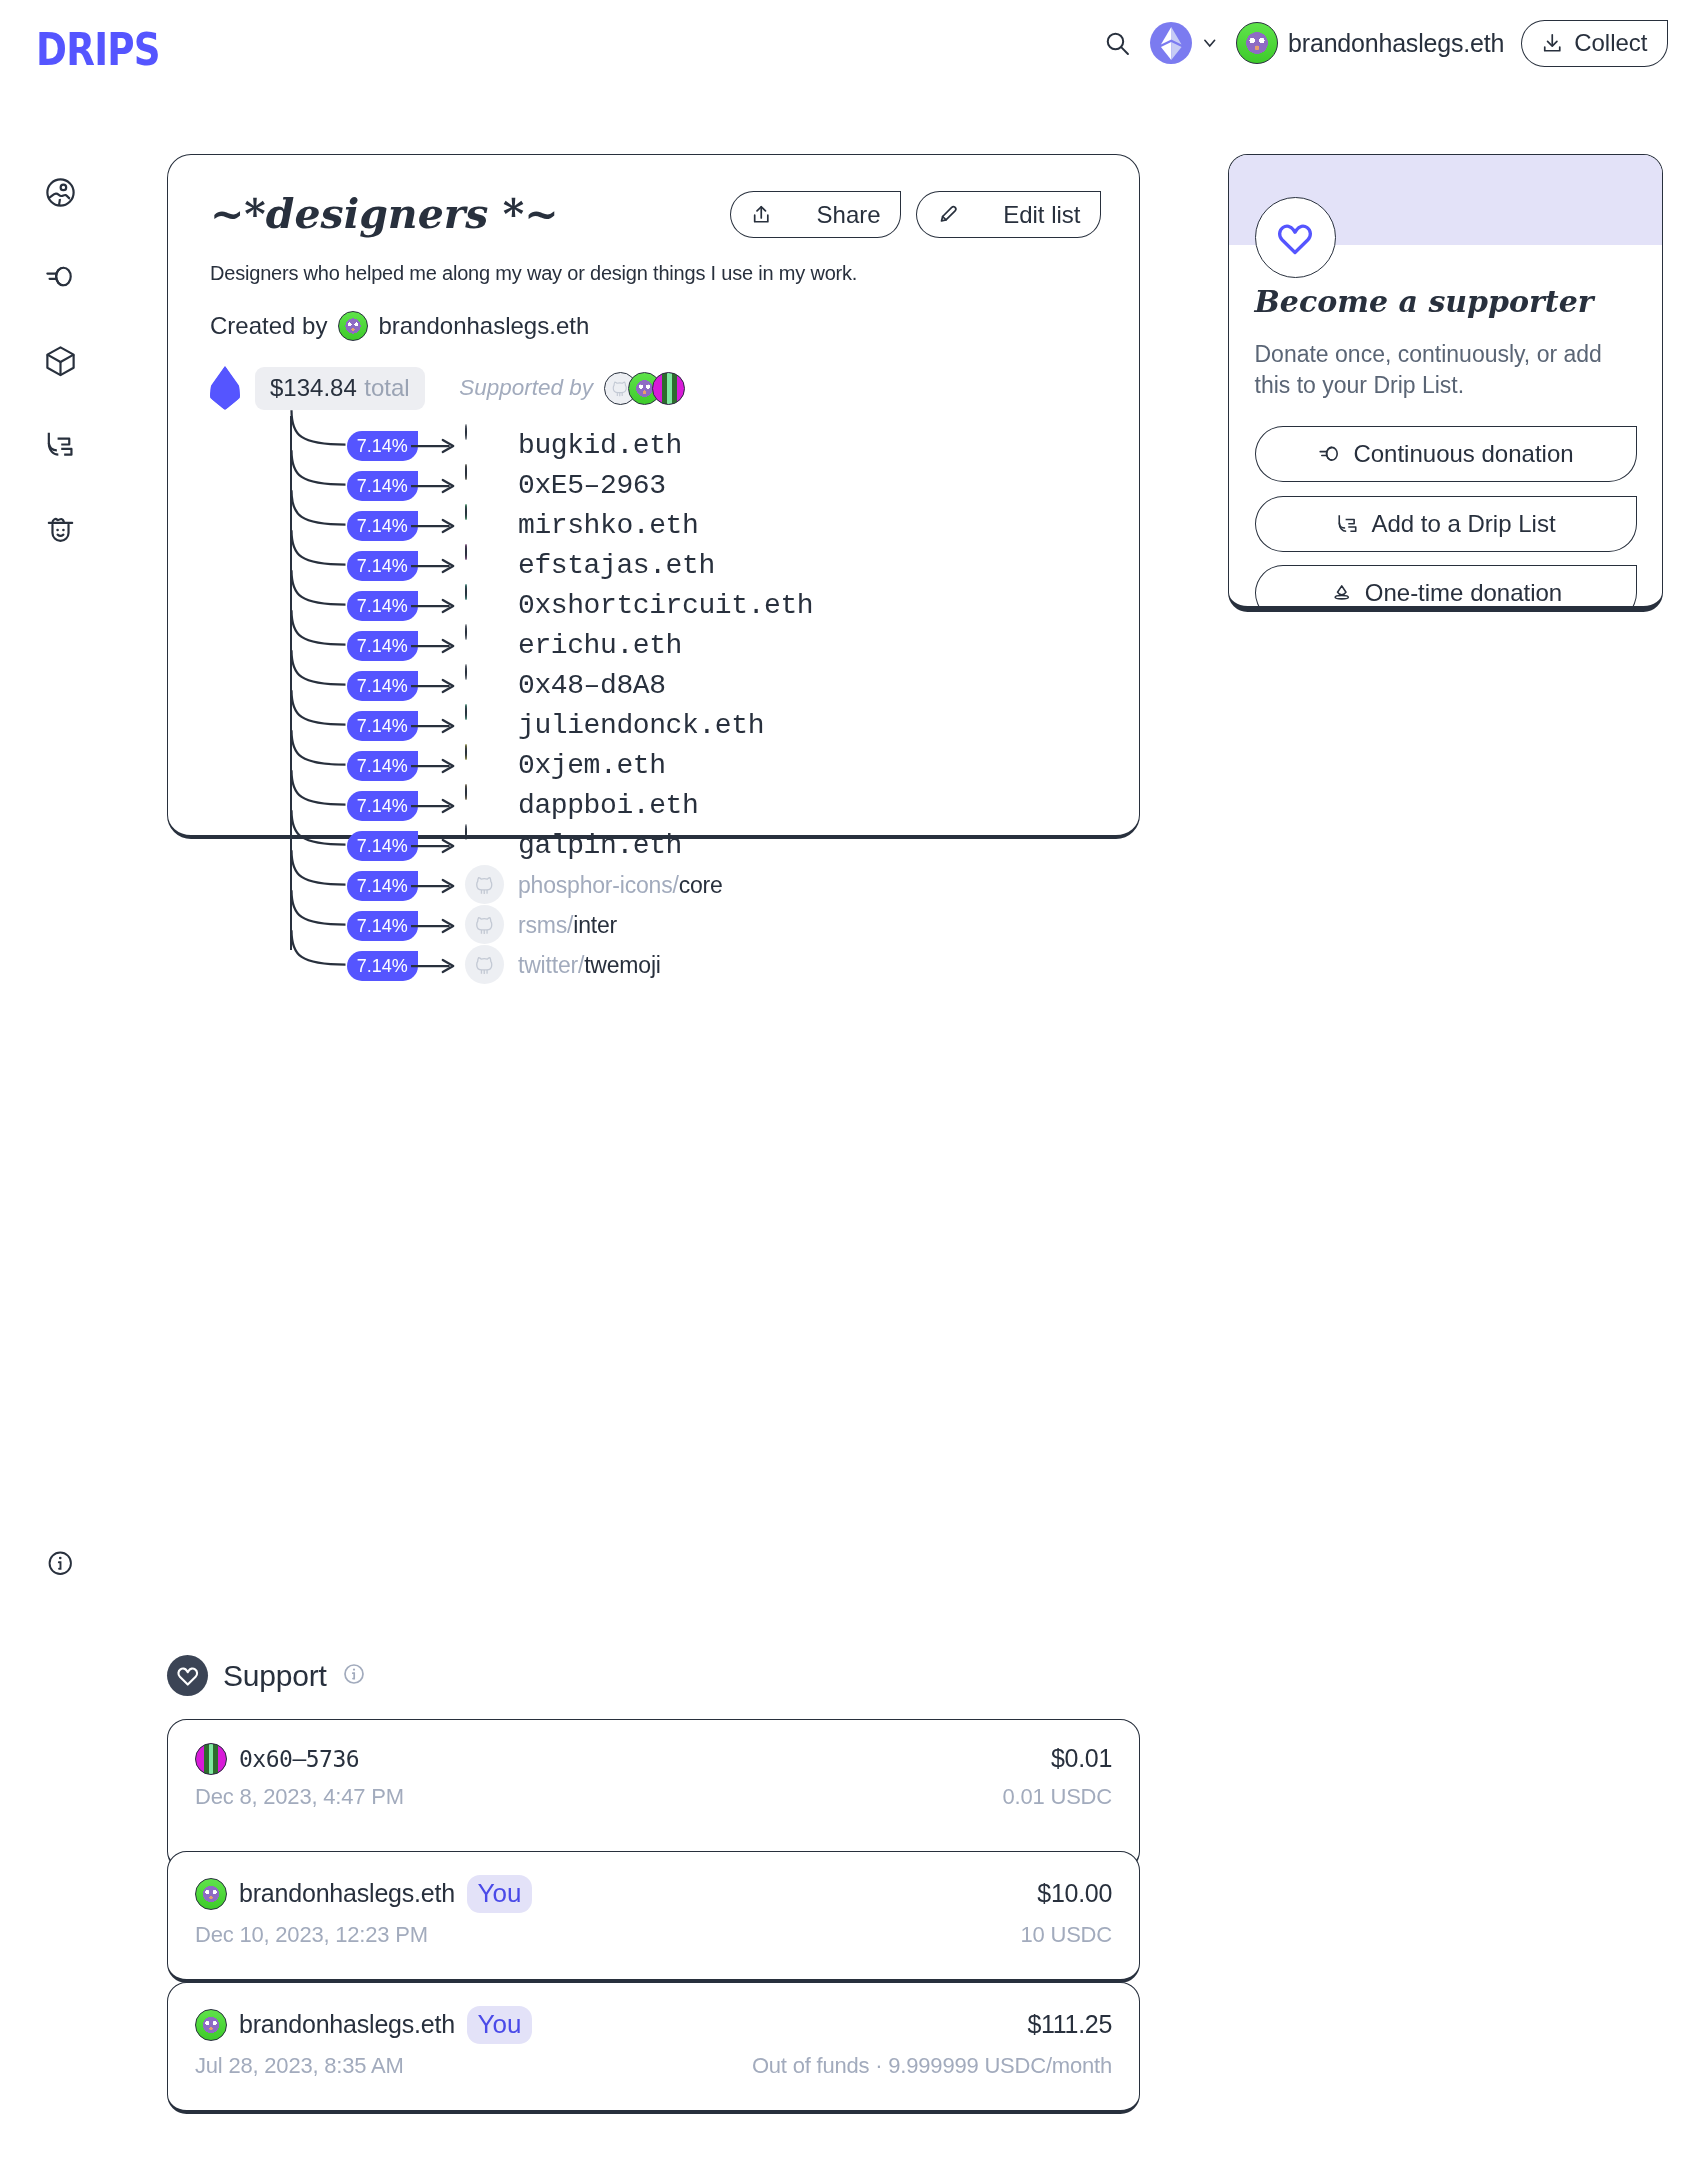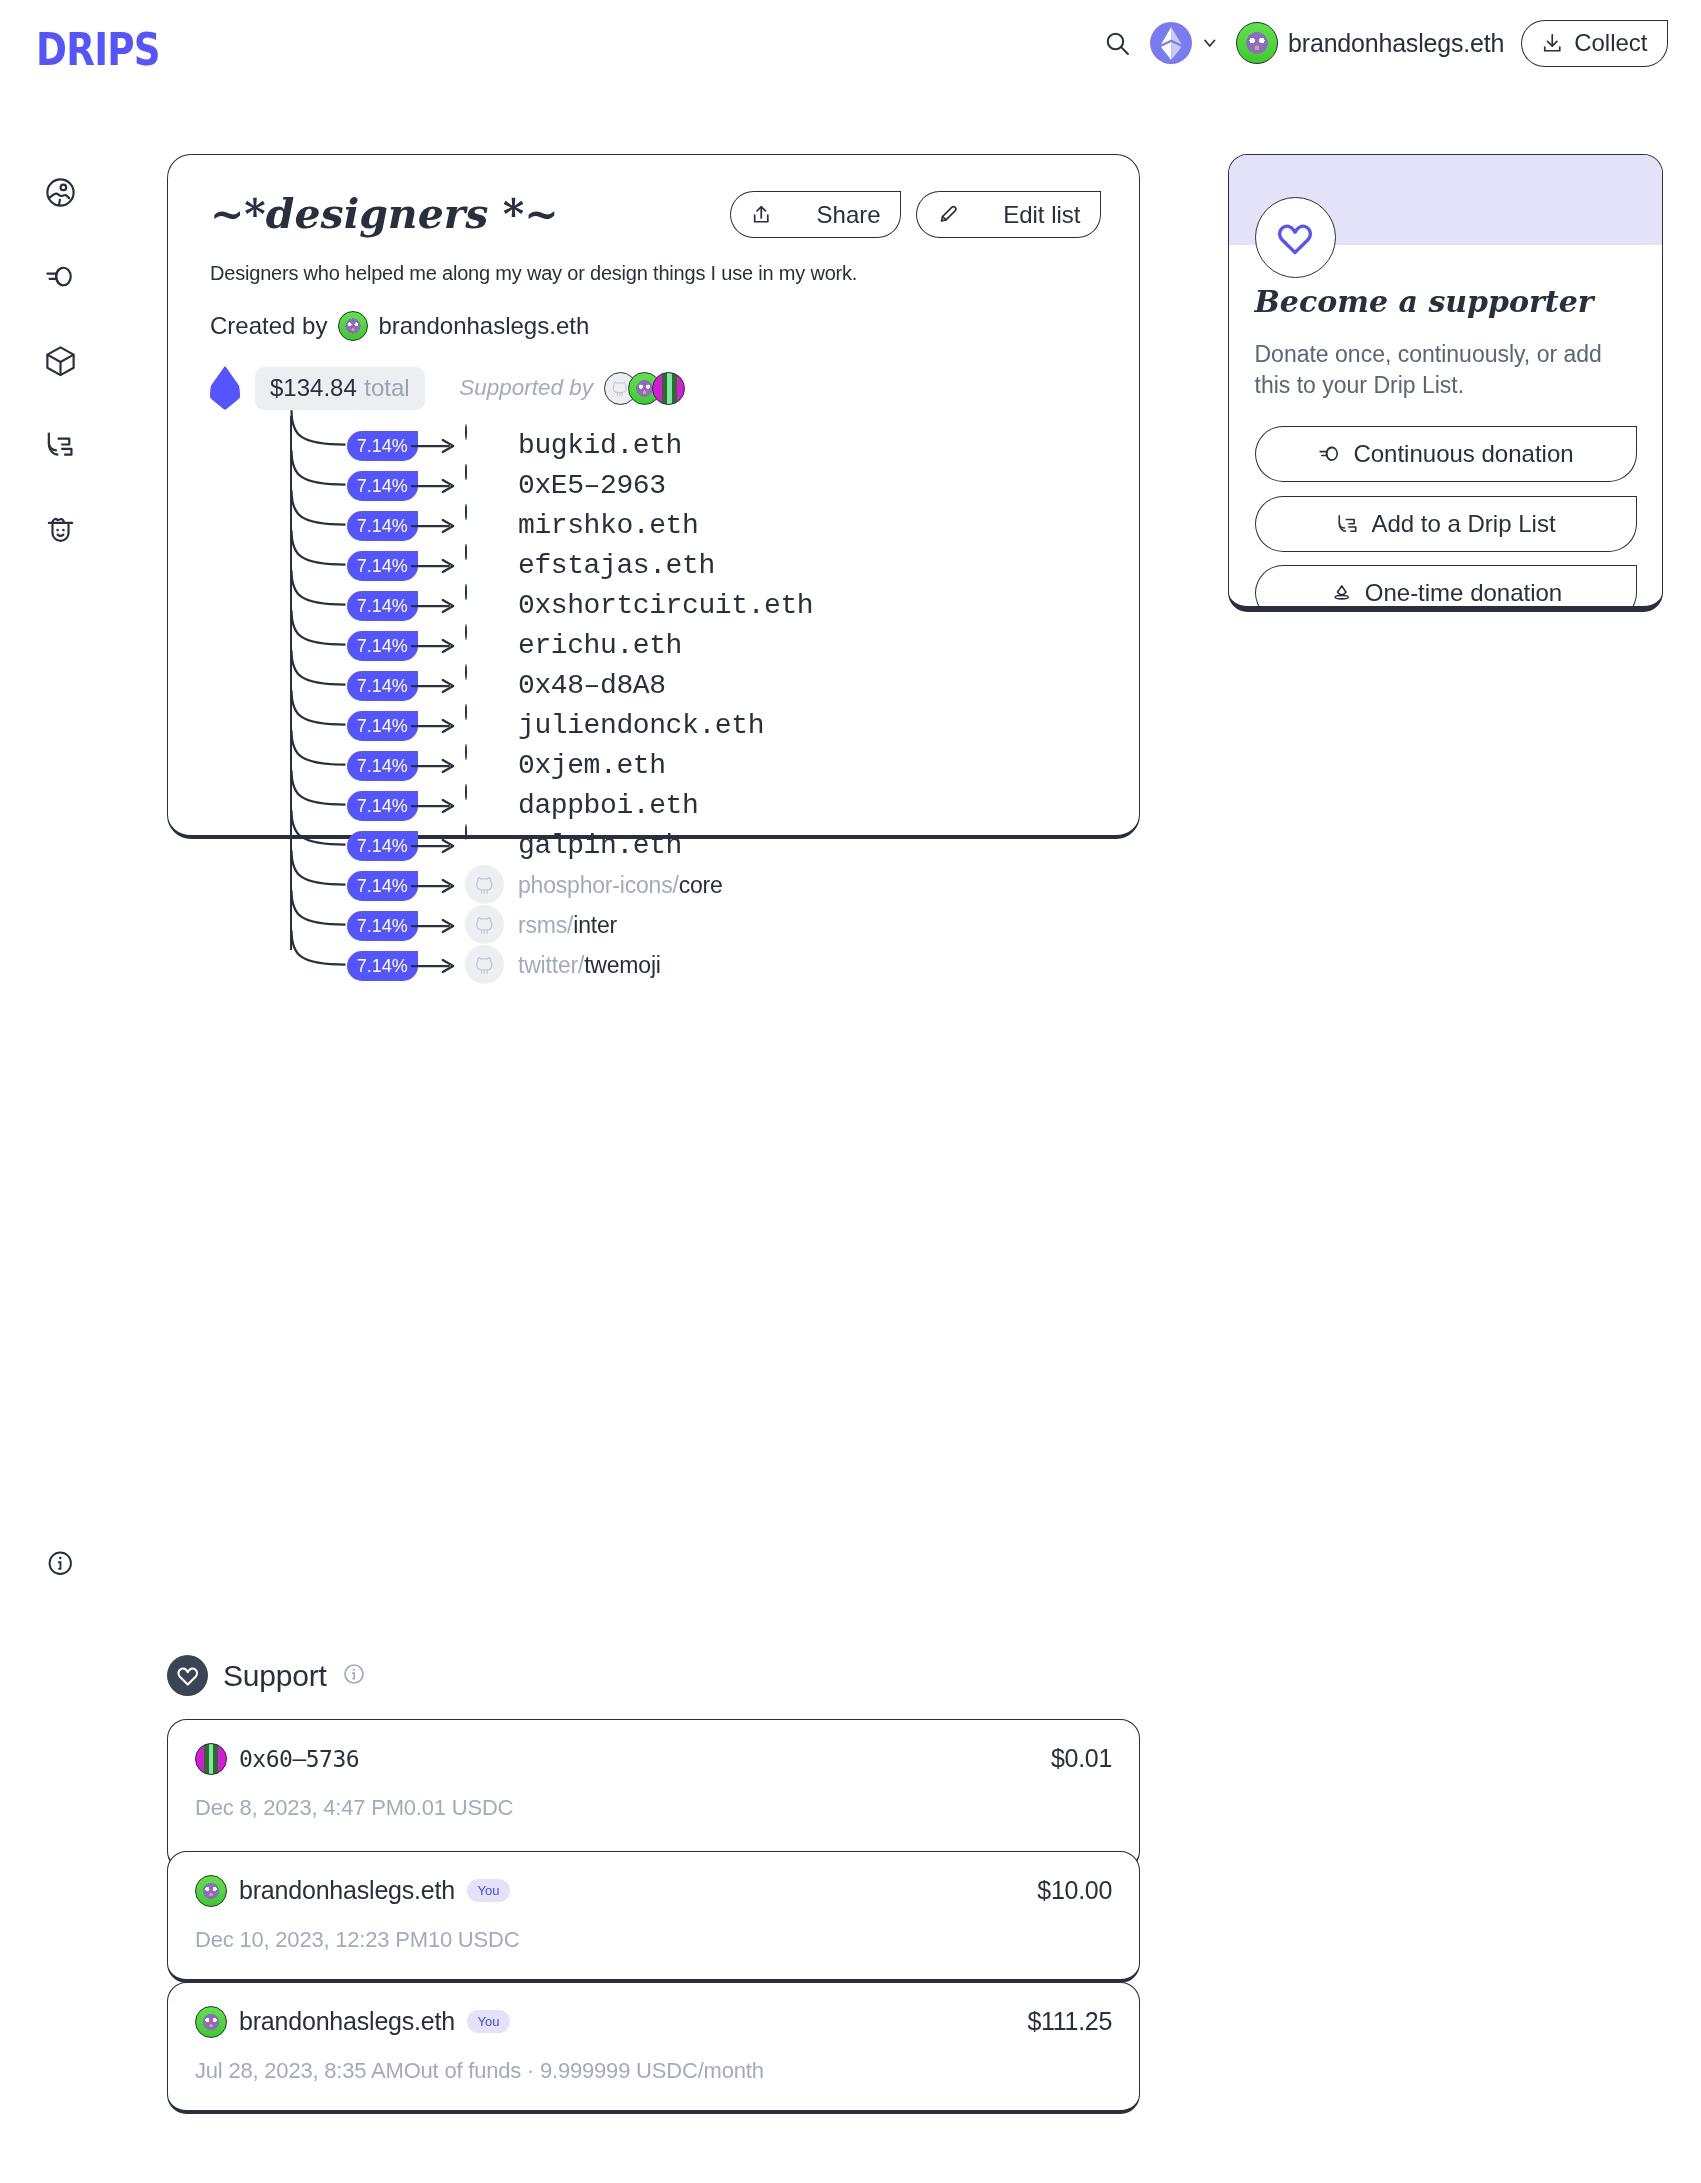--- a/index.html
+++ b/index.html
@@ -191,25 +191,25 @@
   }
   .support-card.two { top: 1851px; height: 132px; }
   .support-card.three { top: 1982px; height: 132px; }
   .sup-row { padding: 22.5px 27px; }
   .sup-line1 { display: flex; align-items: center; justify-content: space-between; }
   .sup-left { display: flex; align-items: center; gap: 12px; }
   .sup-left .avatar { width: 32px; height: 32px; }
   .sup-name { font-family: "DejaVu Sans Mono", monospace; font-size: 23px; letter-spacing: -0.5px; }
   .sup-name.ens { font-family: "Liberation Sans", sans-serif; font-size: 25px; letter-spacing: -0.2px; }
   .you-chip {
-    background: #E3E2F8; color: #4A4AE8; font-size: 13px;
+    background: #E3E2F8; color: #4A4AE8; font-size: 26px;
     padding: 3.8px 10.5px; border-radius: 13px;
   }
   .sup-amount { font-size: 25px; font-weight: 500; letter-spacing: -0.3px; }
-  .sup-line2 { margin-top: 20px; display: flex; align-items: center; 
+  .sup-line2 { margin-top: 9px; display: flex; align-items: center; justify-content: space-between;
     font-size: 22px; color: #A2ABBD; }
   .sup-date { letter-spacing: -0.2px; }
   .sup-meta { letter-spacing: -0.2px; }
 </style>
 </head>
 <body>
 
 <div id="root">
 
   <div class="topbar">

